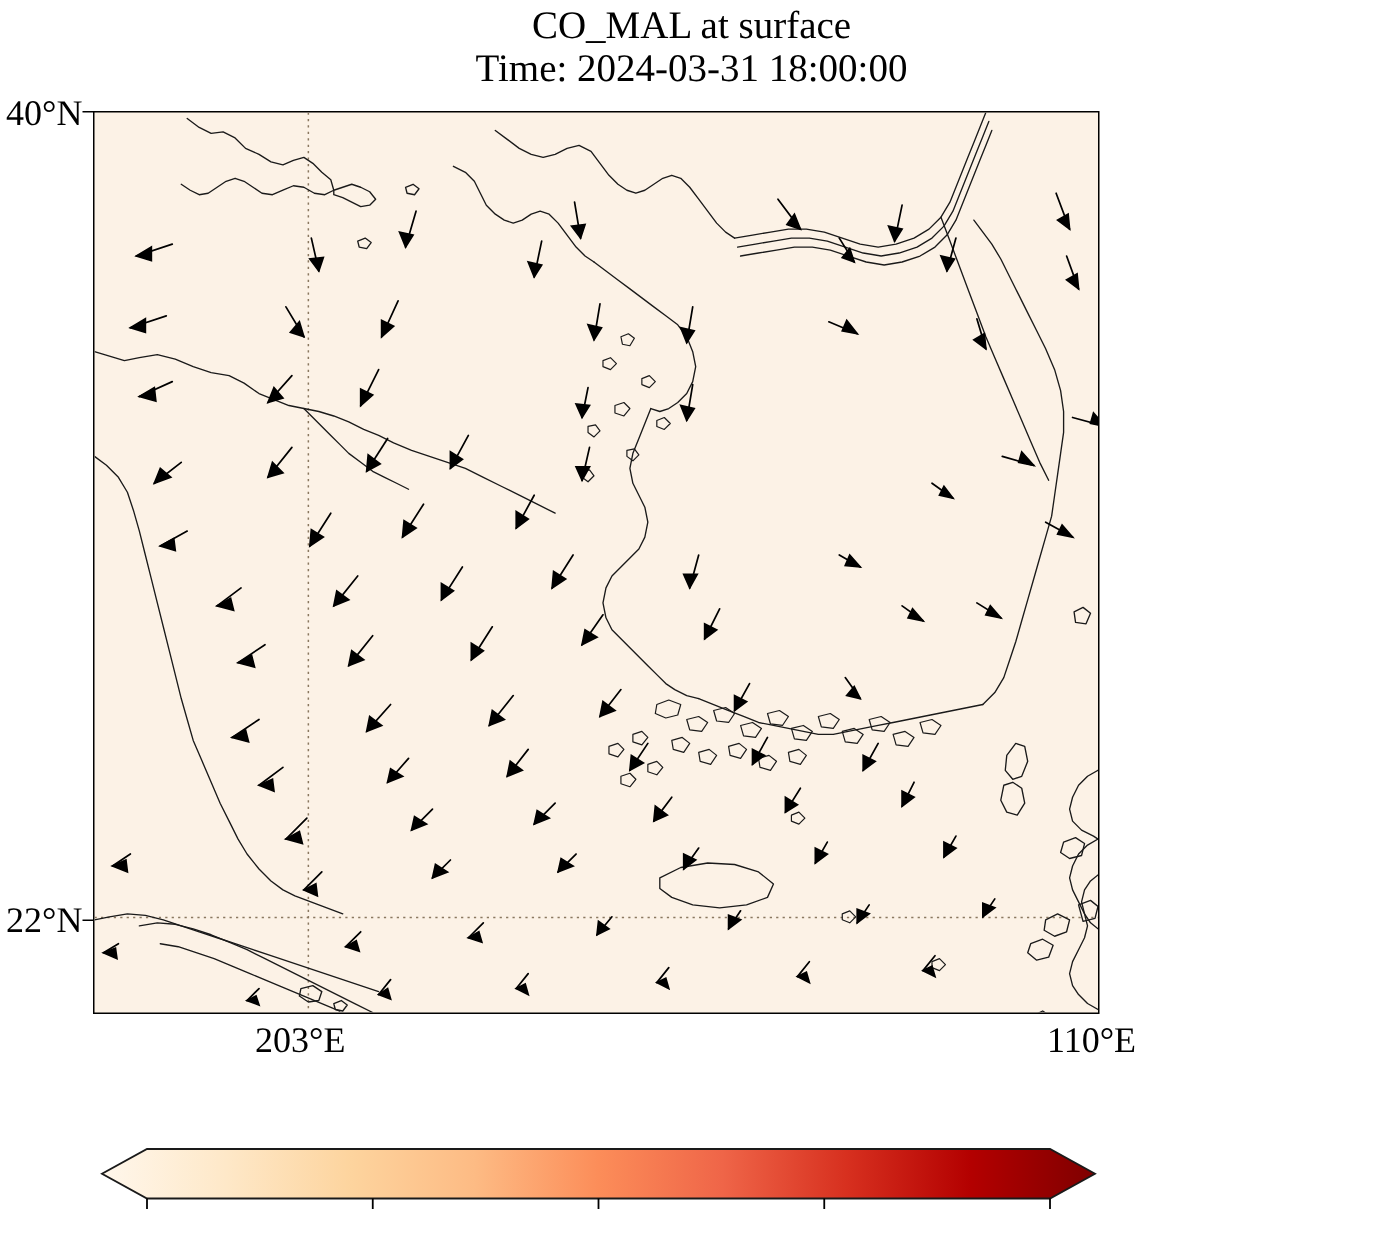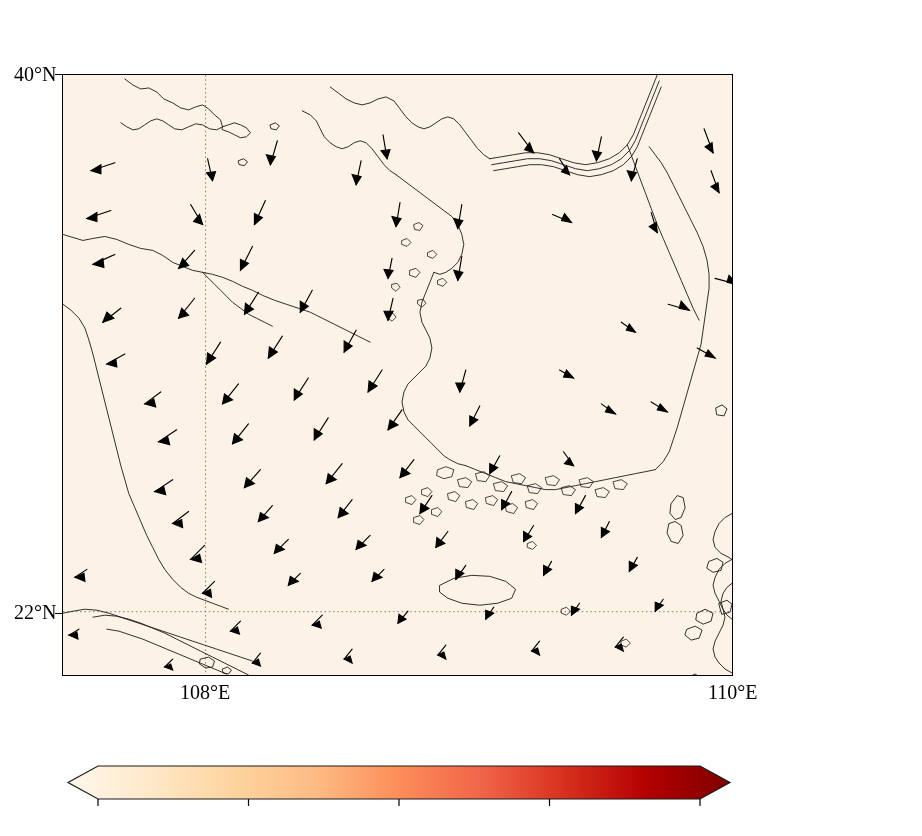--- a/index.html
+++ b/index.html
@@ -48,24 +48,23 @@
     left: 0;
     top: 0;
     width: 100%;
     height: 100%;
     display: block;
   }
 
   
   .axis-label {
     position: absolute;
-    font-size: 20px;
+    font-size: 24px;
     color: #000;
     white-space: nowrap;
-    margin-left: 10px;
   }
   #ylabel-40N { left: 4px;  top: 63px;  }
   #ylabel-32N { left: 4px;  top: 601px; }
   #xlabel-122E { left: 170px; top: 681px; }
   #xlabel-130E { left: 698px; top: 681px; }
 
   .tick-mark {
     position: absolute;
     background: #000;
   }
@@ -84,25 +83,27 @@
   #colorbar-svg {
     position: absolute;
     left: 0;
     top: 0;
   }
 </style>
 </head>
 <body>
 
 <div id="title-block">
+  <div class="tline">CO_MAL at surface</div>
+  <div class="tline">Time: 2024-03-31 18:00:00</div>
 </div>
 
 <div class="axis-label" id="ylabel-40N">40°N</div>
 <div class="axis-label" id="ylabel-32N">22°N</div>
-<div class="axis-label" id="xlabel-122E">108°E</div>
+<div class="axis-label" id="xlabel-122E">203°E</div>
 <div class="axis-label" id="xlabel-130E">110°E</div>
 
 <div class="tick-mark ytick" id="ytick-40N"></div>
 <div class="tick-mark ytick" id="ytick-32N"></div>
 
 <div id="plot-axes">
   <svg id="map-svg" viewBox="0 0 671 602" preserveAspectRatio="none">
 
     <g stroke="#8a7860" stroke-width="1" stroke-dasharray="1.5,2.8" fill="none">
       <line x1="143" y1="0" x2="143" y2="602"></line>

